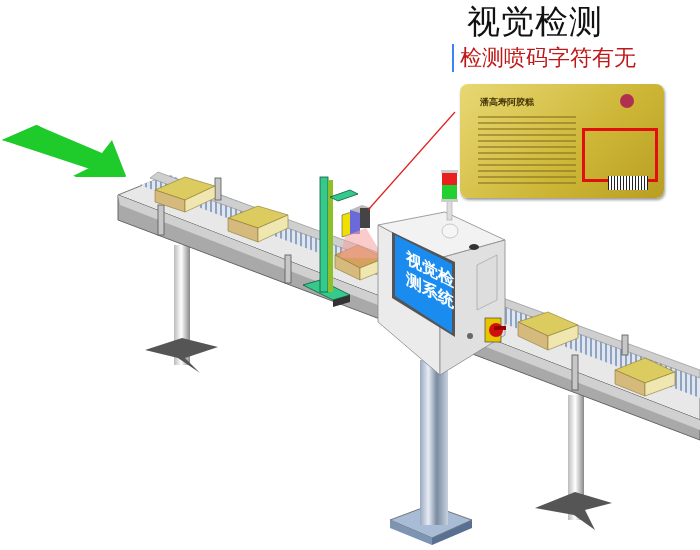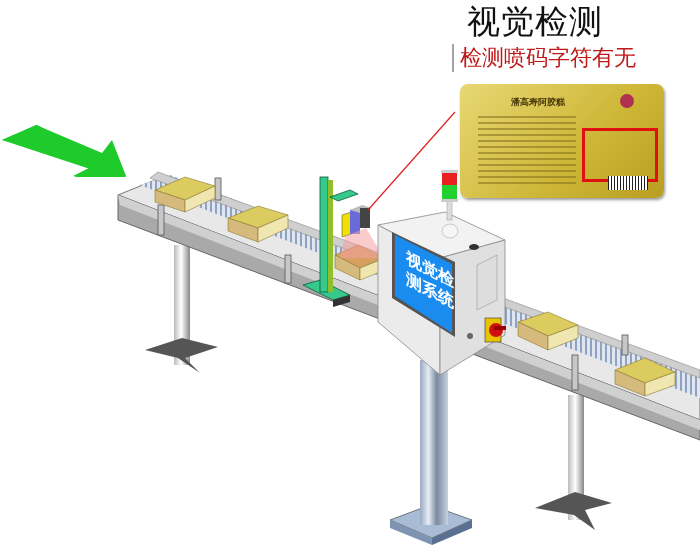--- a/index.html
+++ b/index.html
@@ -1,23 +1,23 @@
 <!DOCTYPE html>
 <html><head>
 <meta charset="utf-8">
 <style>
   html,body{margin:0;padding:0;background:#fff;}
   body{width:700px;height:550px;position:relative;overflow:hidden;font-family:"DejaVu Sans",sans-serif;}
   .abs{position:absolute;}
   #title{left:467px;top:2px;font-size:33px;color:#111;letter-spacing:1px;line-height:40px;}
-  #subtitle{left:452px;top:44px;font-size:22px;color:#c01818;line-height:28px;padding-left:6px;border-left:2px solid #a3a3a3;}
+  #subtitle{left:452px;top:44px;font-size:22px;color:#c01818;line-height:28px;padding-left:6px;border-left:2px solid #3b82f6;}
   #screen-text{left:401px;top:244px;width:58px;font-size:16px;line-height:21px;color:#fff;font-weight:bold;text-align:center;}
   .label-photo{left:460px;top:84px;width:204px;height:114px;border-radius:8px;
     background:linear-gradient(135deg,#e8d874,#cdb636 60%,#b89e22);box-shadow:1px 2px 3px rgba(0,0,0,.4);}
-  .label-photo .brand{position:absolute;left:20px;top:12px;font-size:9px;font-weight:bold;color:#4a3a0a;margin-left:31px;}
+  .label-photo .brand{position:absolute;left:20px;top:12px;font-size:9px;font-weight:bold;color:#4a3a0a;}
   .label-photo .lines{position:absolute;left:18px;top:28px;width:98px;}
   .label-photo .lines div{height:2px;background:#8a7420;margin:4px 0;opacity:.6;}
   .label-photo .redbox{position:absolute;left:122px;top:44px;width:70px;height:48px;border:3px solid #e01010;}
   .label-photo .barcode{position:absolute;left:148px;top:92px;width:40px;height:14px;
     background:repeating-linear-gradient(90deg,#222 0 1px,#fff 1px 3px);}
   .label-photo .logo{position:absolute;left:160px;top:10px;width:14px;height:14px;border-radius:50%;background:#b03050;}
 </style>
 </head>
 <body>
 

